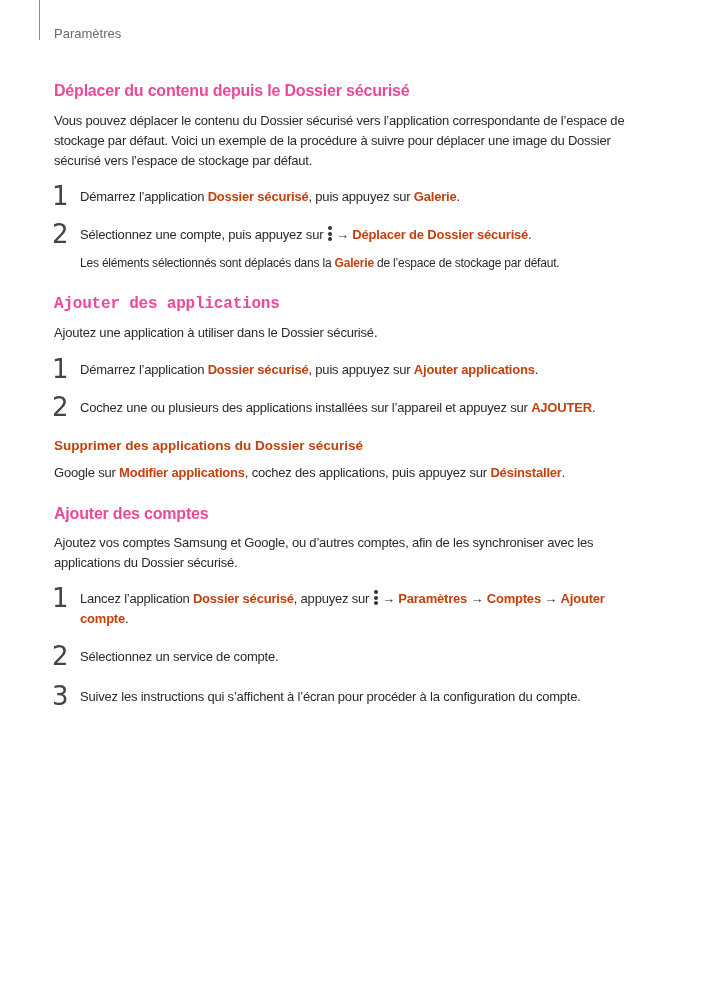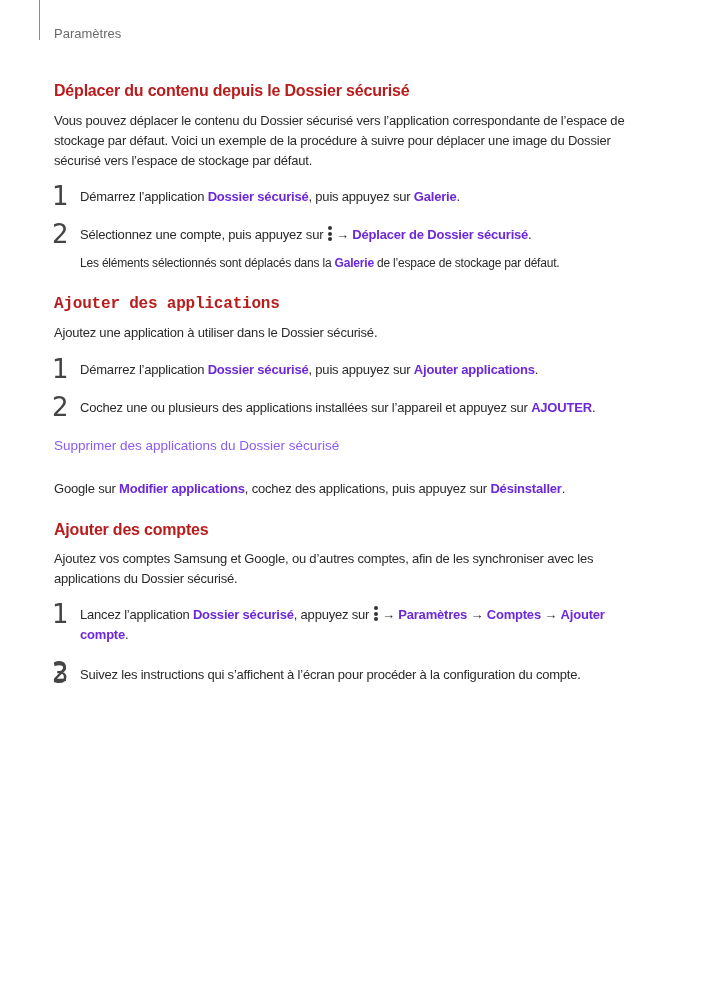--- a/index.html
+++ b/index.html
@@ -1,24 +1,24 @@
 <!DOCTYPE html>
 <html><head>
 <meta charset="utf-8">
 <style>
   html, body { margin:0; padding:0; background:#ffffff; }
   body { width:703px; height:994px; position:relative; overflow:hidden;
          font-family:"Liberation Sans", sans-serif; color:#2a2a2a; }
   .margin-line { position:absolute; left:39px; top:0; width:1px; height:40px; background:#8a8a8a; }
   .header { position:absolute; left:54px; top:26px; font-size:13px; color:#6a6a6a; }
   .content { position:absolute; left:54px; top:82px; width:600px; }
-  h2 { font-size:16px; font-weight:bold; color:#b91c1c; margin:0 0 10px 0; letter-spacing:-0.2px; }
-  h3 { font-size:13.5px; font-weight:normal; color:#8b5cf6; margin:0 0 26px 0; }
+  h2 { font-size:16px; font-weight:bold; color:#ec4899; margin:0 0 10px 0; letter-spacing:-0.2px; }
+  h3 { font-size:13.5px; font-weight:bold; color:#c2410c; margin:0 0 10px 0; }
   p { font-size:13px; line-height:20px; margin:0; letter-spacing:-0.2px; }
-  b { font-weight:bold; color:#6d28d9; }
+  b { font-weight:bold; color:#c2410c; }
   .step { position:relative; padding-left:26px; font-size:13px; line-height:20px; letter-spacing:-0.2px; }
   .step-num { position:absolute; left:-2px; top:-5px; font-size:26px; font-weight:normal; color:#444; font-family:"DejaVu Sans", sans-serif; line-height:28px; }
   .note { padding-left:26px; font-size:12px; line-height:20px; letter-spacing:-0.2px; }
   .dots { display:inline-block; width:6px; text-align:center; vertical-align:middle; position:relative; top:-2px; }
   .dots span { display:block; width:4px; height:4px; background:#333; border-radius:50%; margin:1.5px auto; }
   .page-num { position:absolute; left:0; width:703px; top:1016px; text-align:center; font-size:13px; color:#666; }
 </style>
 </head>
 <body>
 
@@ -64,20 +64,21 @@
   <h2 style="margin-top:22px;">Ajouter des comptes</h2>
   <p style="width:580px;">Ajoutez vos comptes Samsung et Google, ou d’autres comptes, afin de les synchroniser avec les applications du Dossier sécurisé.</p>
 
   <div class="step" style="margin-top:16px; width:560px;">
     <span class="step-num">1</span>
     <span>Lancez l’application </span><b>Dossier sécurisé</b><span>, appuyez sur </span><span class="dots"><span></span><span></span><span></span></span><span> → </span><b>Paramètres</b><span> → </span><b>Comptes</b><span> → </span><b>Ajouter compte</b><span>.</span>
   </div>
 
   <div class="step" style="margin-top:18px;">
     <span class="step-num">2</span>
+    <span>Sélectionnez un service de compte.</span>
   </div>
 
   <div class="step" style="margin-top:20px;">
     <span class="step-num">3</span>
     <span>Suivez les instructions qui s’affichent à l’écran pour procéder à la configuration du compte.</span>
   </div>
 </div>
 
 <div class="page-num">109</div>
 

